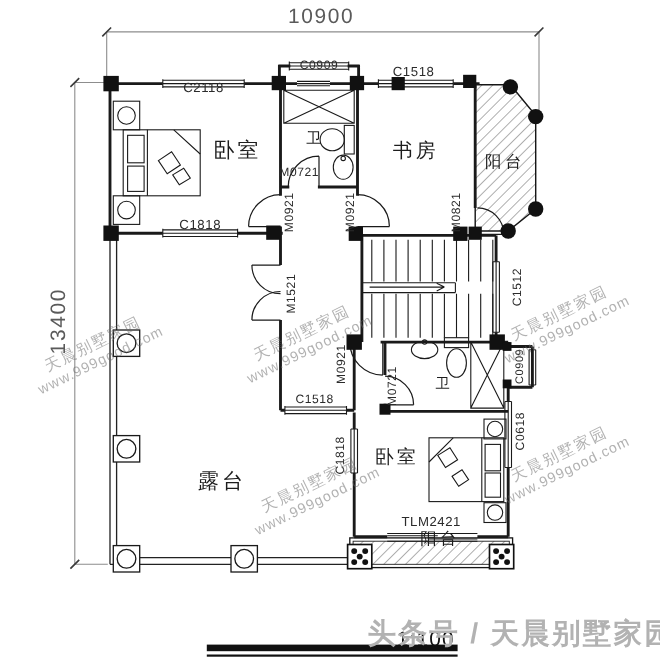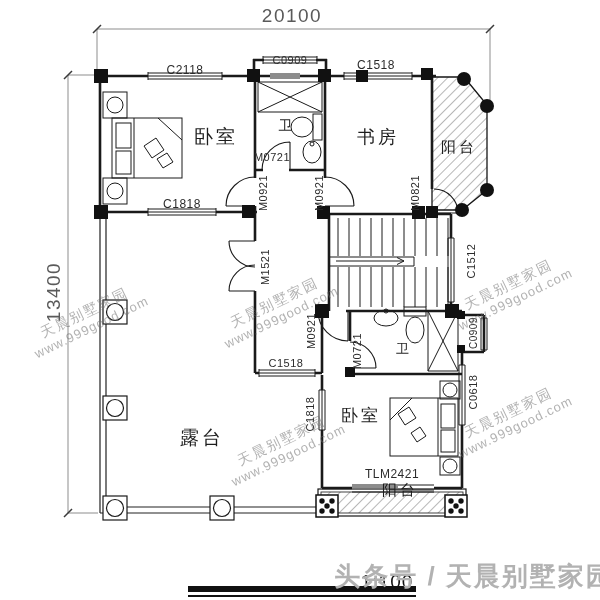--- a/index.html
+++ b/index.html
@@ -192,24 +192,24 @@
       <g fill="#111">
           <circle cx="451" cy="501" r="2.7"></circle>
           <circle cx="461" cy="501" r="2.7"></circle>
         <circle cx="456" cy="506" r="2.7"></circle>
           <circle cx="451" cy="511" r="2.7"></circle>
           <circle cx="461" cy="511" r="2.7"></circle>
         </g>
     </g>
   </svg>
 
-  <div class="lbl dim" style="left:292px;top:16px;">20100</div>
+  <div class="lbl dim" style="left:292px;top:16px;">10900</div>
   <div class="lbl dim vlbl" style="left:54px;top:292px;">13400</div>
 
-  <div class="lbl" style="left:185px;top:70px;font-size:12px;">C2118</div>
+  <div class="lbl" style="left:185px;top:80px;font-size:12px;">C2118</div>
   <div class="lbl" style="left:290px;top:60px;">C0909</div>
   <div class="lbl" style="left:376px;top:65px;font-size:12px;">C1518</div>
   <div class="lbl" style="left:182px;top:204px;font-size:12px;">C1818</div>
   <div class="lbl vlbl" style="left:471px;top:261px;">C1512</div>
   <div class="lbl" style="left:286px;top:363px;">C1518</div>
   <div class="lbl vlbl" style="left:310px;top:414px;">C1818</div>
   <div class="lbl vlbl" style="left:473px;top:333px;font-size:10px;">C0909</div>
   <div class="lbl vlbl" style="left:473px;top:392px;">C0618</div>
 
   <div class="lbl vlbl" style="left:263px;top:193px;">M0921</div>

